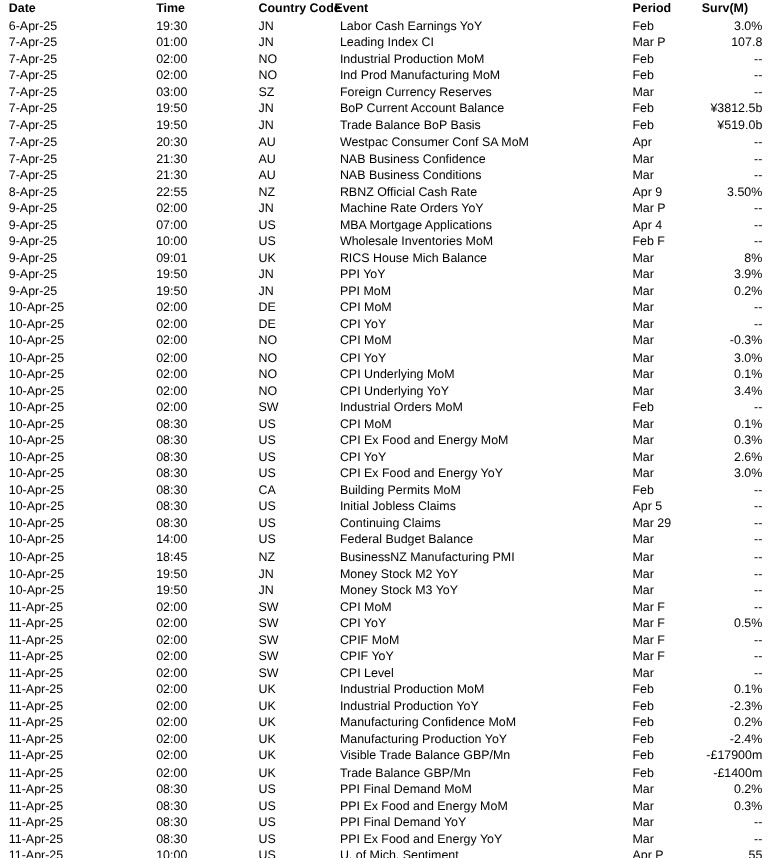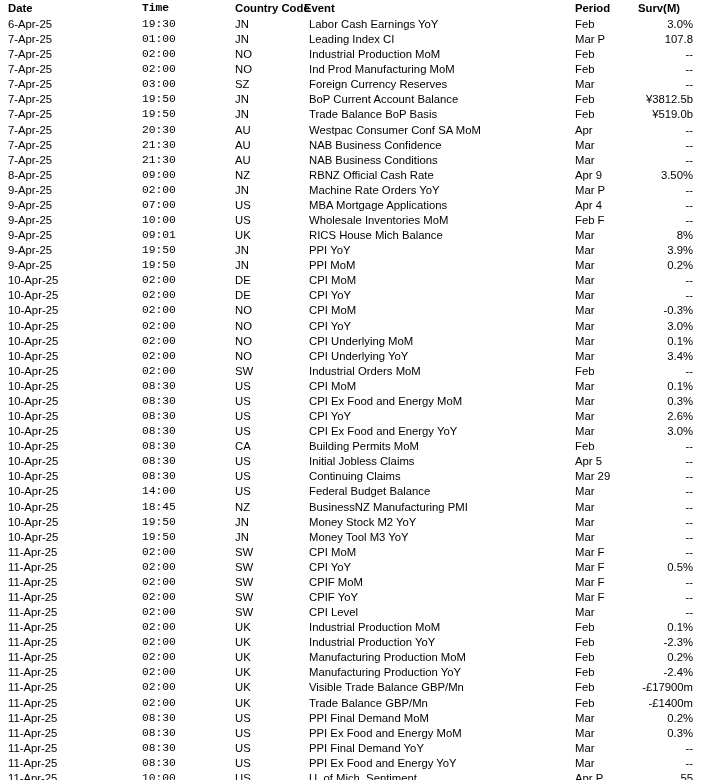--- a/index.html
+++ b/index.html
@@ -38,21 +38,21 @@
     text-align: left;
   }
   table.cal thead th {
     font-weight: bold;
     height: 16px;
     line-height: 16px;
     padding-bottom: 1px;
   }
   
   .c-date   { width: 67px;  padding-left: 8px !important; }
-  .c-time   { width: 93px;  padding-left: 67px !important; font-family: Liberation Mono, monospace; }
+  .c-time   { width: 93px;  padding-left: 67px !important; }
   .c-cc     { width: 69px;  padding-left: 0px !important; }
   .c-event  { width: 271px; padding-left: 5px !important; }
   .c-period { width: 50px;  padding-left: 0px !important; }
   .c-surv   { width: 91px;  text-align: right !important; padding-right: 36px !important; }
 
   thead .c-event  { padding-left: 0px !important; }
   thead .c-surv   { text-align: left !important; padding-right: 0 !important; padding-left: 13px !important; }
 </style>
 </head>
 <body>
@@ -146,21 +146,21 @@
         <tr>
           <td class="c-date">7-Apr-25</td>
           <td class="c-time">21:30</td>
           <td class="c-cc">AU</td>
           <td class="c-event">NAB Business Conditions</td>
           <td class="c-period">Mar</td>
           <td class="c-surv">--</td>
         </tr>
         <tr>
           <td class="c-date">8-Apr-25</td>
-          <td class="c-time">09:00</td>
+          <td class="c-time">22:55</td>
           <td class="c-cc">NZ</td>
           <td class="c-event">RBNZ Official Cash Rate</td>
           <td class="c-period">Apr 9</td>
           <td class="c-surv">3.50%</td>
         </tr>
         <tr>
           <td class="c-date">9-Apr-25</td>
           <td class="c-time">02:00</td>
           <td class="c-cc">JN</td>
           <td class="c-event">Machine Rate Orders YoY</td>
@@ -340,21 +340,21 @@
           <td class="c-time">19:50</td>
           <td class="c-cc">JN</td>
           <td class="c-event">Money Stock M2 YoY</td>
           <td class="c-period">Mar</td>
           <td class="c-surv">--</td>
         </tr>
         <tr>
           <td class="c-date">10-Apr-25</td>
           <td class="c-time">19:50</td>
           <td class="c-cc">JN</td>
-          <td class="c-event">Money Tool M3 YoY</td>
+          <td class="c-event">Money Stock M3 YoY</td>
           <td class="c-period">Mar</td>
           <td class="c-surv">--</td>
         </tr>
         <tr>
           <td class="c-date">11-Apr-25</td>
           <td class="c-time">02:00</td>
           <td class="c-cc">SW</td>
           <td class="c-event">CPI MoM</td>
           <td class="c-period">Mar F</td>
           <td class="c-surv">--</td>
@@ -404,21 +404,21 @@
           <td class="c-time">02:00</td>
           <td class="c-cc">UK</td>
           <td class="c-event">Industrial Production YoY</td>
           <td class="c-period">Feb</td>
           <td class="c-surv">-2.3%</td>
         </tr>
         <tr>
           <td class="c-date">11-Apr-25</td>
           <td class="c-time">02:00</td>
           <td class="c-cc">UK</td>
-          <td class="c-event">Manufacturing Production MoM</td>
+          <td class="c-event">Manufacturing Confidence MoM</td>
           <td class="c-period">Feb</td>
           <td class="c-surv">0.2%</td>
         </tr>
         <tr>
           <td class="c-date">11-Apr-25</td>
           <td class="c-time">02:00</td>
           <td class="c-cc">UK</td>
           <td class="c-event">Manufacturing Production YoY</td>
           <td class="c-period">Feb</td>
           <td class="c-surv">-2.4%</td>

